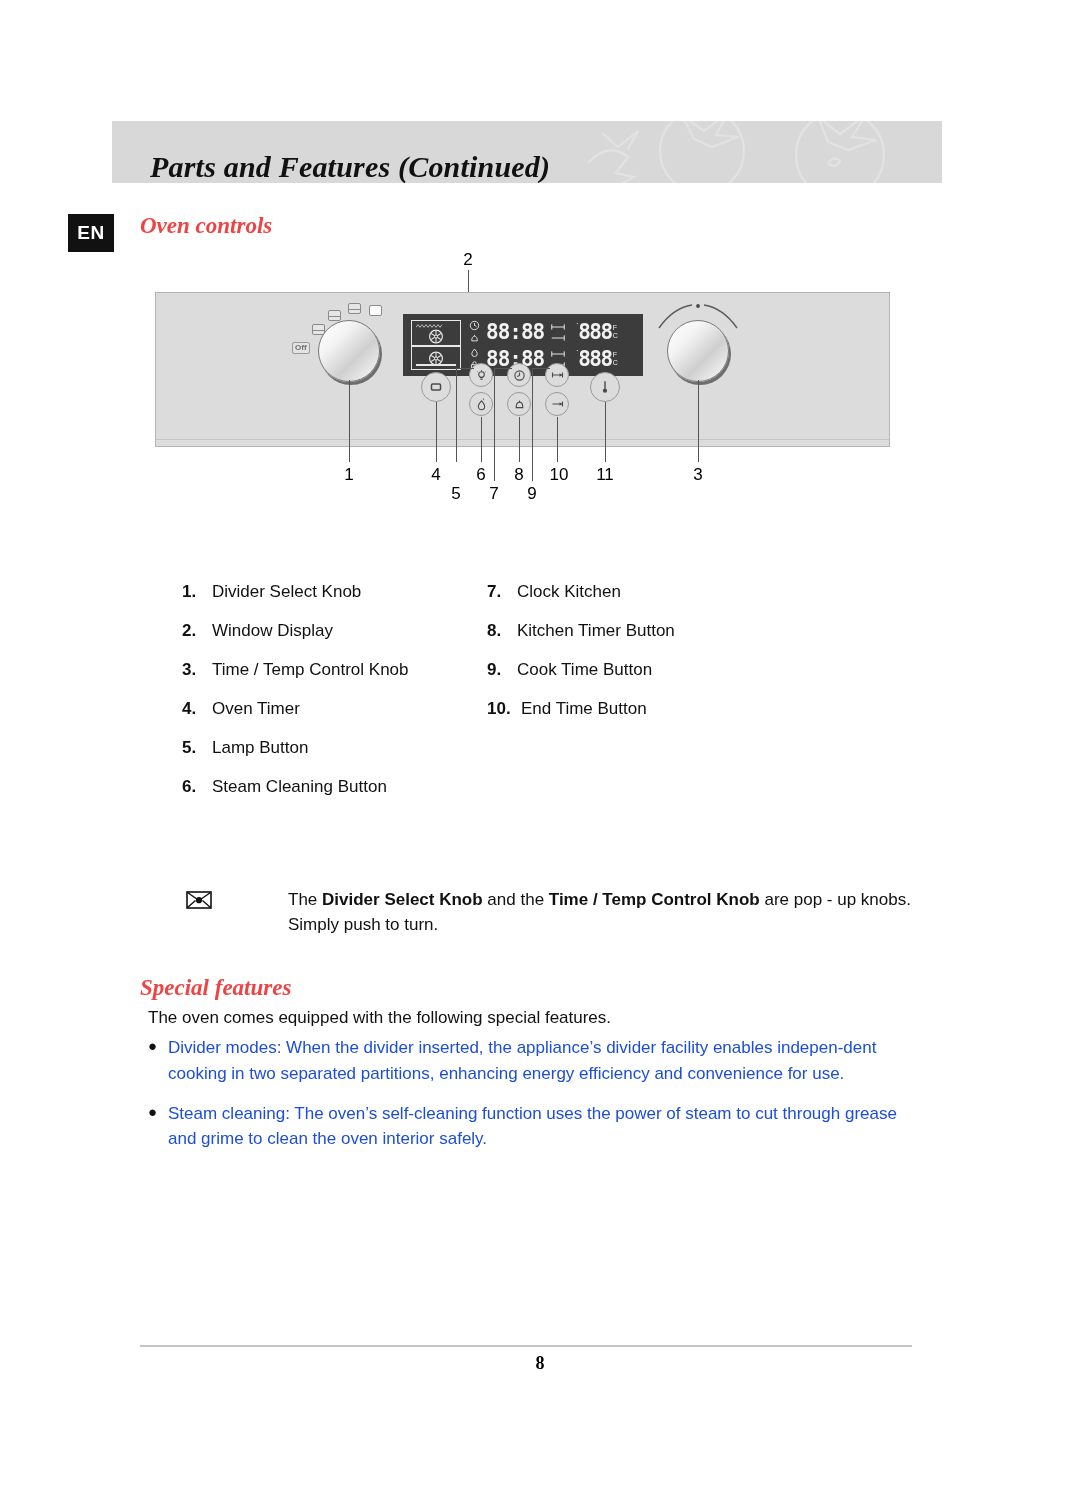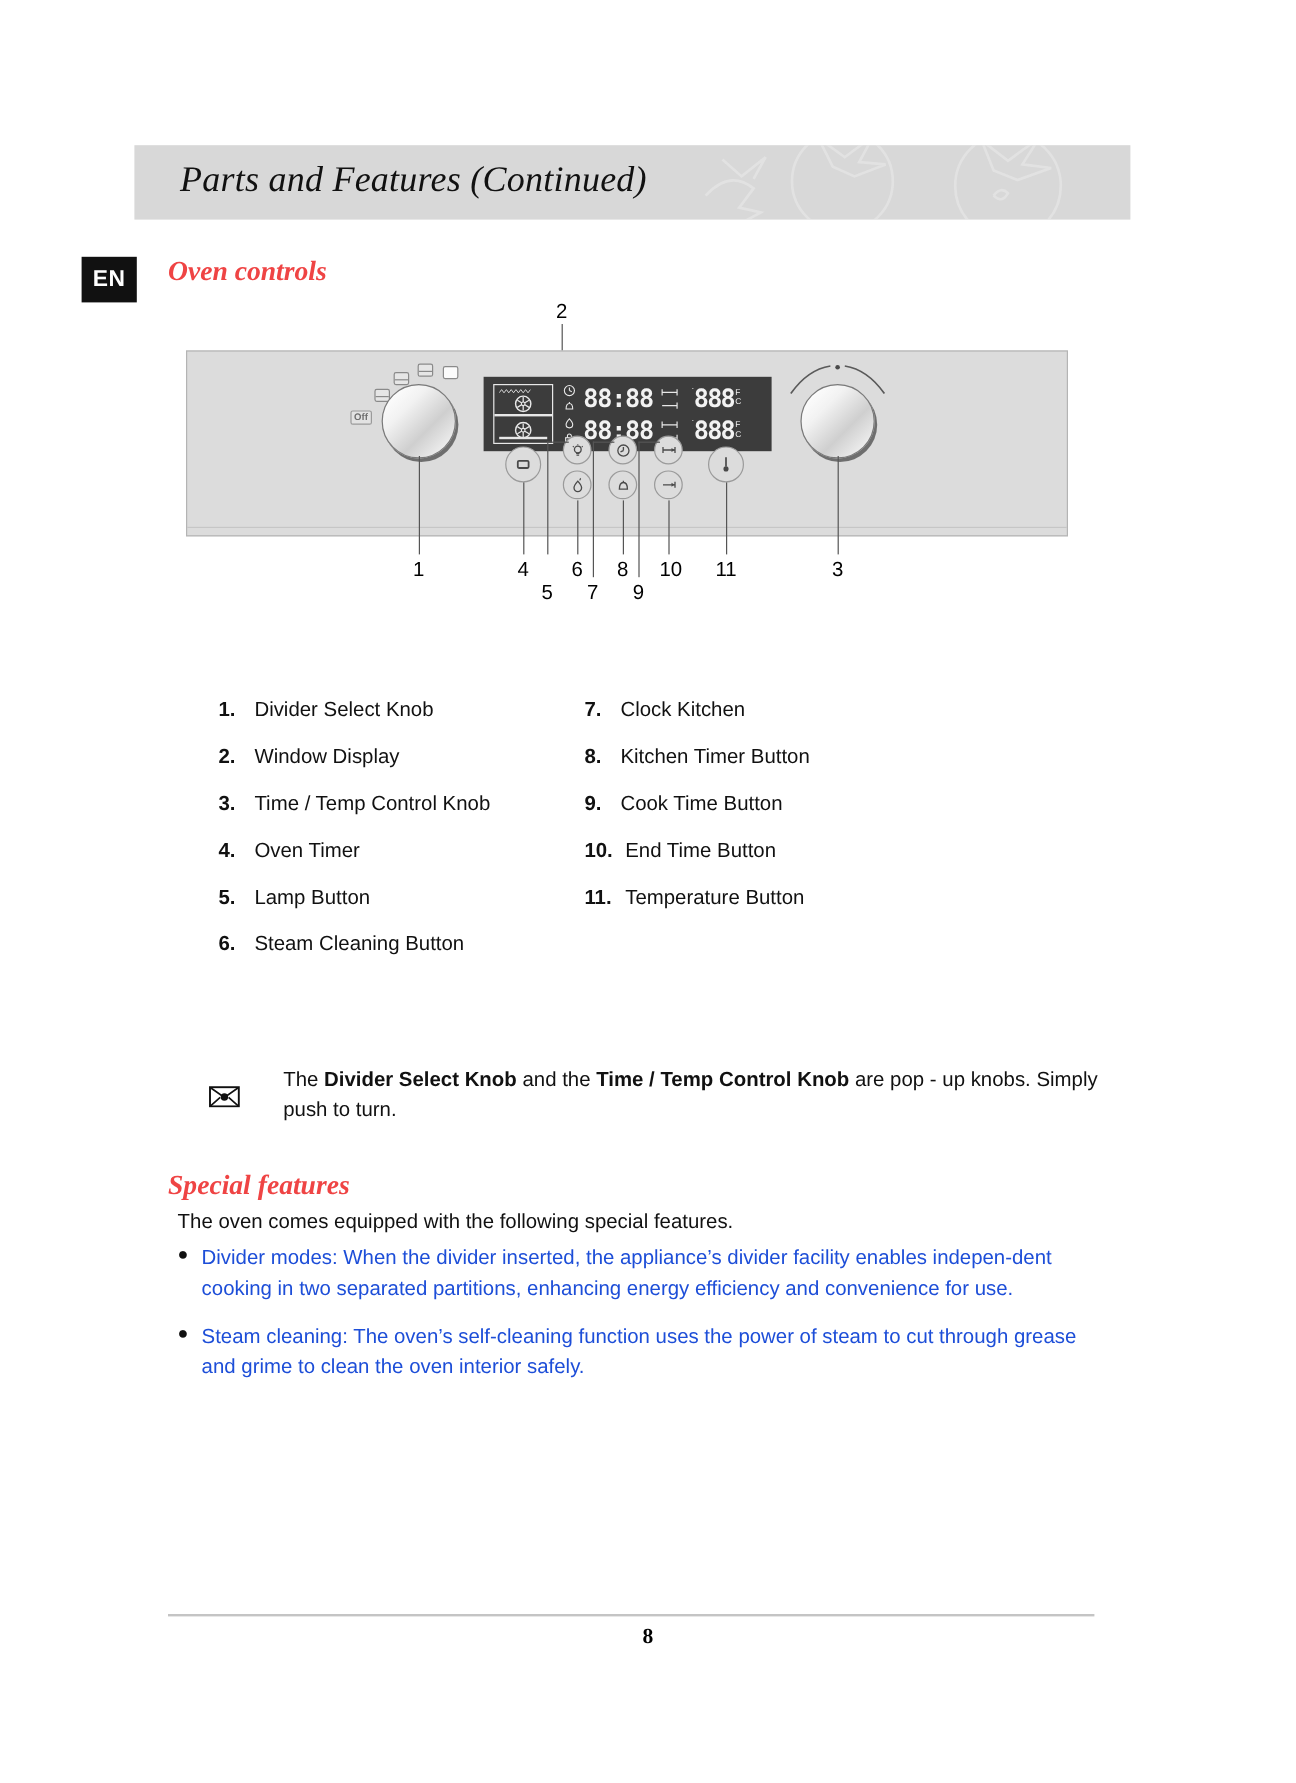--- a/index.html
+++ b/index.html
@@ -30,24 +30,24 @@
     position: absolute;
     right: 0;
     top: -18px;
     width: 360px;
     height: 100px;
     opacity: 0.55;
   }
   .header-title {
     position: absolute;
     left: 150px;
-    top: 133px;
+    top: 150px;
     font-family: "Liberation Serif", serif;
     font-style: italic;
-    font-weight: normal;
+    font-weight: bold;
     font-size: 30px;
     letter-spacing: 0.2px;
     color: #111;
     white-space: nowrap;
   }
 
   
   .en-badge {
     position: absolute;
     left: 68px;
@@ -332,25 +332,26 @@
   }
   .legend-item .n.wide {
     width: 34px;
     flex: 0 0 34px;
   }
   .legend-item .t { white-space: nowrap; }
 
   
   .note {
     position: absolute;
-    left: 174px;
+    left: 186px;
     top: 888px;
     width: 760px;
     display: flex;
-    align-items: center;
+    align-items: flex-start;
+    gap: 40px;
   }
   .note-icon {
     width: 26px;
     height: 18px;
     flex: 0 0 26px;
     margin-top: 3px;
   }
   .note-text {
     margin-left: 36px;
     font-size: 17px;
@@ -667,24 +668,20 @@
       <span class="t">Kitchen Timer Button</span>
     </div>
     <div class="legend-item">
       <span class="n">9.</span>
       <span class="t">Cook Time Button</span>
     </div>
     <div class="legend-item">
       <span class="n wide">10.</span>
       <span class="t">End Time Button</span>
     </div>
-    <div class="legend-item">
-      <span class="n wide">11.</span>
-      <span class="t">Temperature Button</span>
-    </div>
   </div>
 </div>
 
 <div class="note">
   <svg class="note-icon" viewBox="0 0 26 18">
     <rect x="1" y="1" width="24" height="16" fill="#ffffff" stroke="#111" stroke-width="1.6"></rect>
     <path d="M1.5 1.5 L13 9.5 L24.5 1.5 M1.5 16.5 L9.5 9.5 M24.5 16.5 L16.5 9.5" fill="none" stroke="#111" stroke-width="1.4"></path>
     <circle cx="13" cy="9.2" r="3.1" fill="#111"></circle>
   </svg>
   <div class="note-text">

